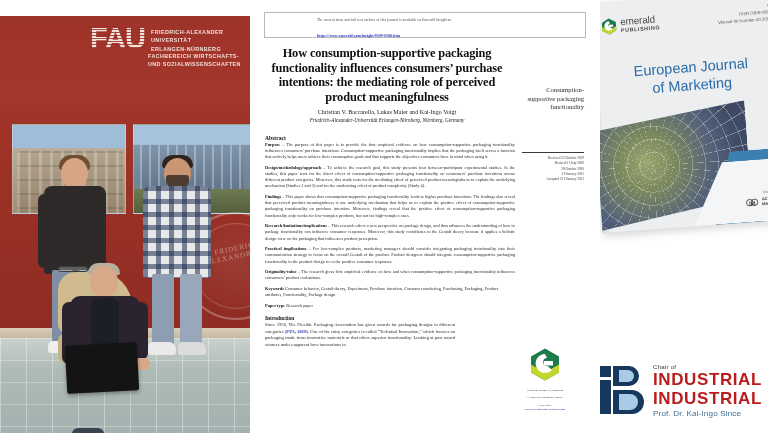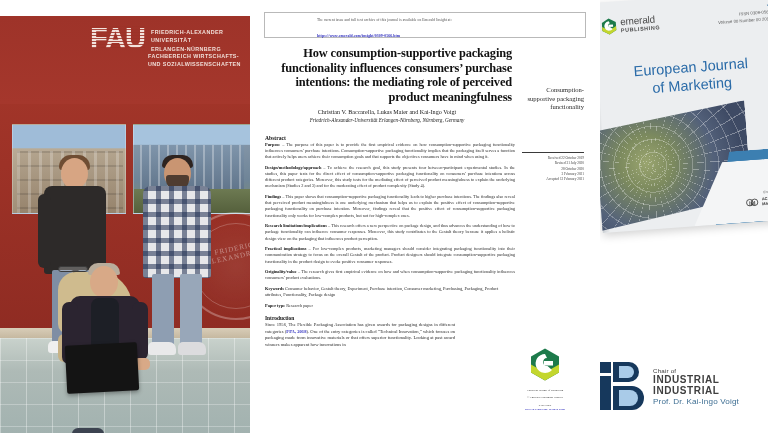--- a/index.html
+++ b/index.html
@@ -175,21 +175,21 @@
     padding:5px 8px 0 52px; position:relative;
   }
   .notice-line {
     font-size:3.6px; color:#4a4a4a; line-height:1.5; letter-spacing:.1px;
     white-space:nowrap;
   }
   .notice-url { font-size:3.8px; color:#2b2bbd; font-weight:700; letter-spacing:.1px; }
 
   .title-area { position:relative; margin-top:8px; }
   .ptitle {
-    width:250px; text-align:right; margin-left:4px;
+    width:250px; text-align:center; margin-left:4px;
     font-size:12.4px; line-height:1.17; font-weight:700; color:#111;
     letter-spacing:-.15px;
   }
   .pauthors {
     width:250px; text-align:center; margin:5px 0 0 4px;
     font-size:6.1px; color:#1a1a1a;
   }
   .paffil {
     width:250px; text-align:center; margin:1.5px 0 0 4px;
     font-size:5.2px; font-style:italic; color:#1a1a1a;
@@ -298,21 +298,21 @@
   }
   .chair-logo {
     position:absolute; left:0px; top:72px; display:flex; align-items:center; gap:7px;
   }
   .ib-mark { width:46px; height:48px; position:relative; }
   .ib-i-top { position:absolute; left:0; top:0; width:11px; height:11px; background:#16385c; }
   .ib-i-bot { position:absolute; left:0; top:14px; width:11px; height:34px; background:#16385c; }
   .ib-b { position:absolute; left:13px; top:0; width:33px; height:48px; }
   .chair-txt { padding-top:1px; }
   .c-1 { font-family:"Liberation Sans", sans-serif; font-size:6.2px; color:#3c3c3c; letter-spacing:.2px; }
-  .c-2 { font-family:"Liberation Sans", sans-serif; font-size:10px; font-weight:700; color:#404040; letter-spacing:.6px; line-height:1.12; }
+  .c-2 { font-family:"Liberation Sans", sans-serif; font-size:17px; font-weight:700; color:#b91c1c; letter-spacing:.6px; line-height:1.12; }
   .c-3 { font-family:"Liberation Sans", sans-serif; font-size:8.1px; color:#3f6f93; letter-spacing:.15px; margin-top:1px; }
 </style>
 </head>
 <body>
 
 <div class="stage">
 
   <div class="photo-panel">
     <div class="wall"></div>
     <div class="wall-top-dark"></div>
@@ -512,18 +512,18 @@
           <path d="M0 0 H16 a10 10 0 0 1 0 20 H0 Z" fill="#16385c"></path>
           <path d="M0 24 H19 a11 11 0 0 1 0 24 H0 Z" fill="#16385c"></path>
           <path d="M6 4 H15 a6 6 0 0 1 0 12 H6 Z" fill="#a9cbe8"></path>
           <path d="M6 28 H17 a7 7 0 0 1 0 16 H6 Z" fill="#a9cbe8"></path>
         </svg>
       </div>
       <div class="chair-txt">
         <div class="c-1">Chair of</div>
         <div class="c-2">INDUSTRIAL</div>
         <div class="c-2">INDUSTRIAL</div>
-        <div class="c-3">Prof. Dr. Kai-Ingo Voigt</div>
+        <div class="c-3">Prof. Dr. Kai-Ingo Since</div>
       </div>
     </div>
   </div>
 
 </div>
 
 </body></html>

